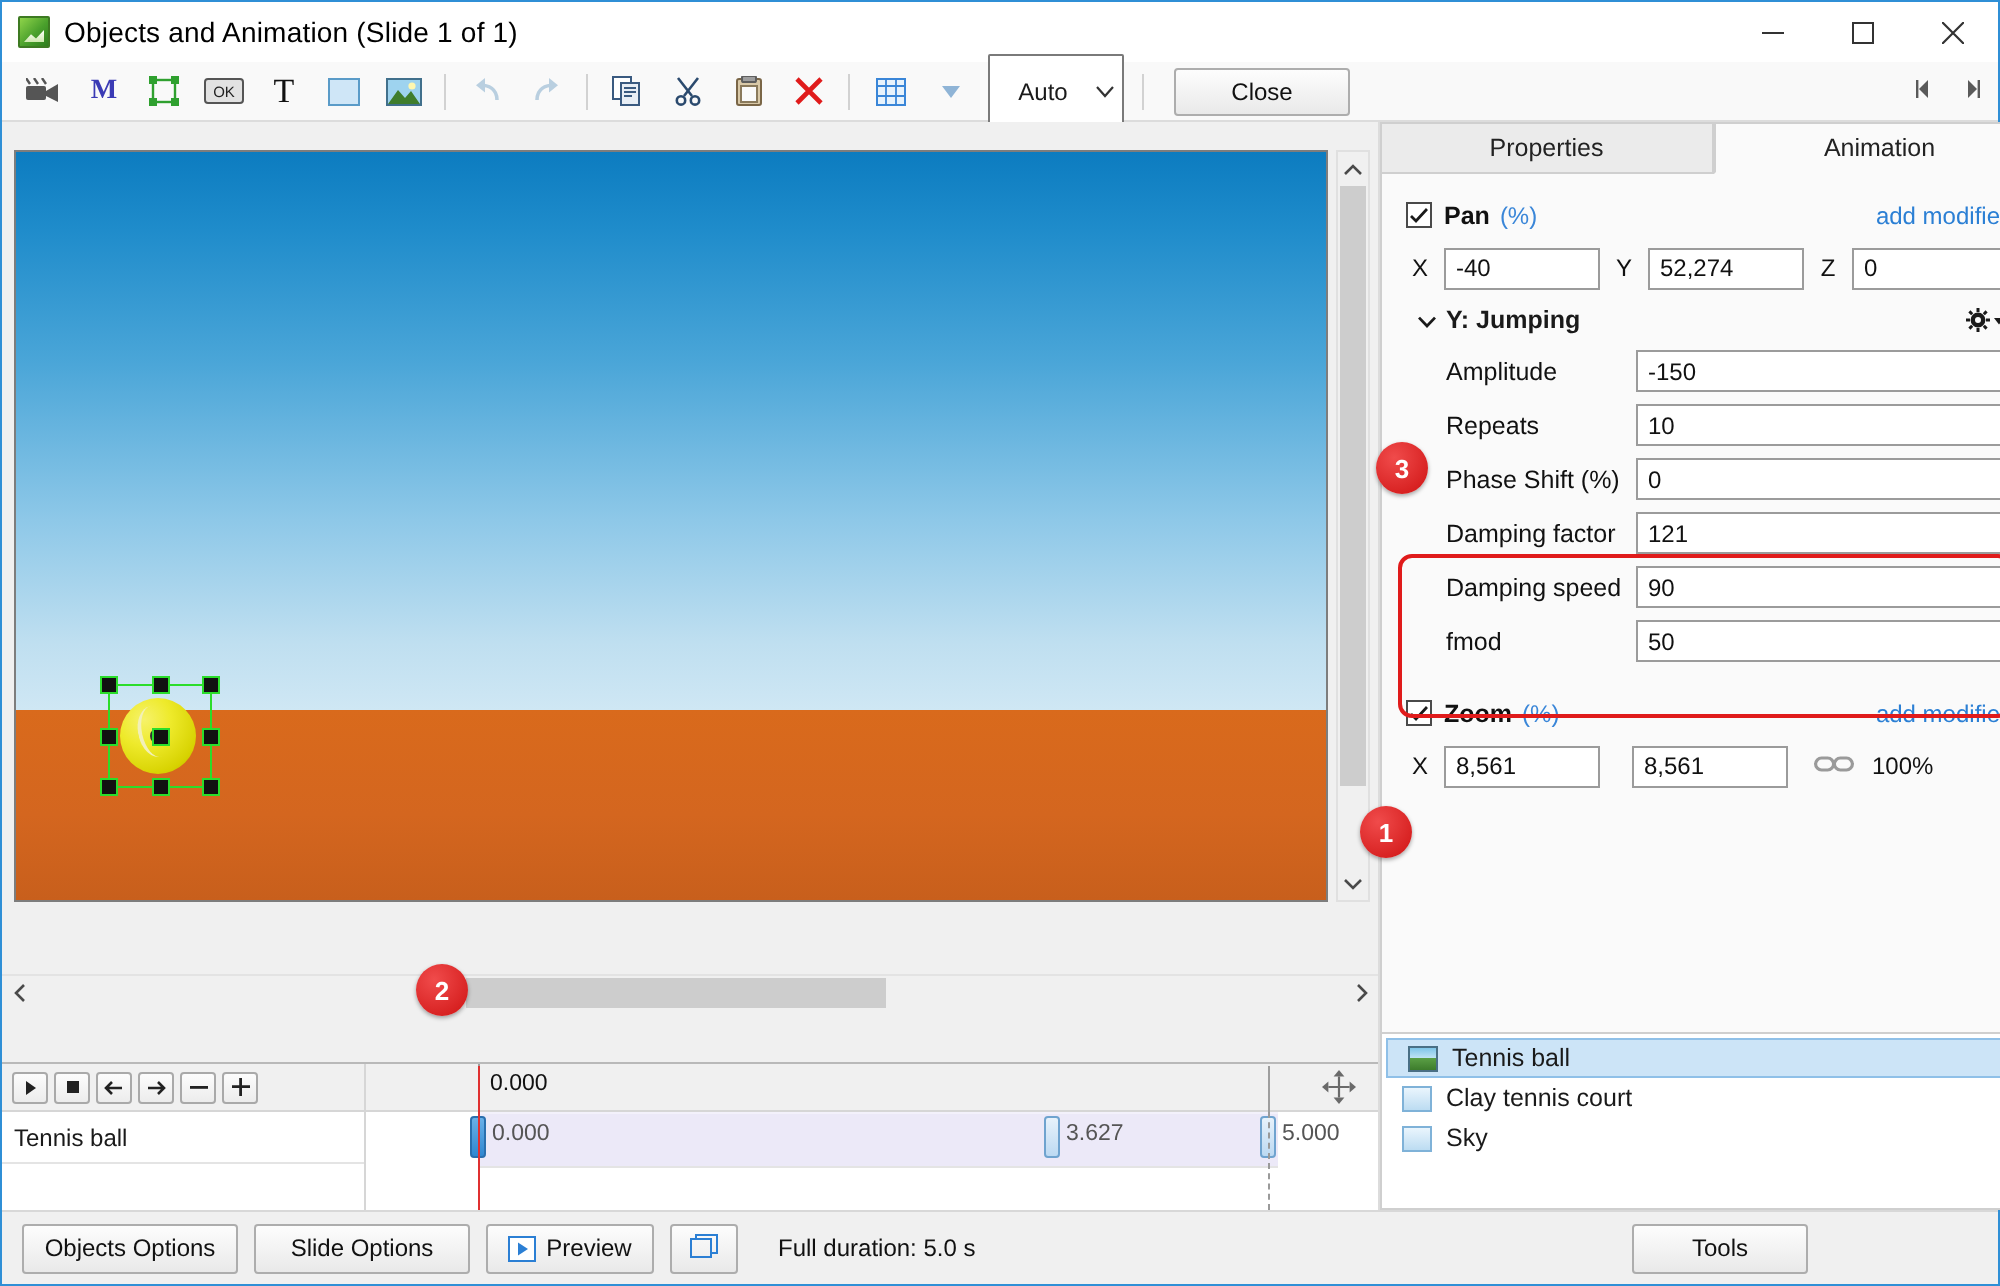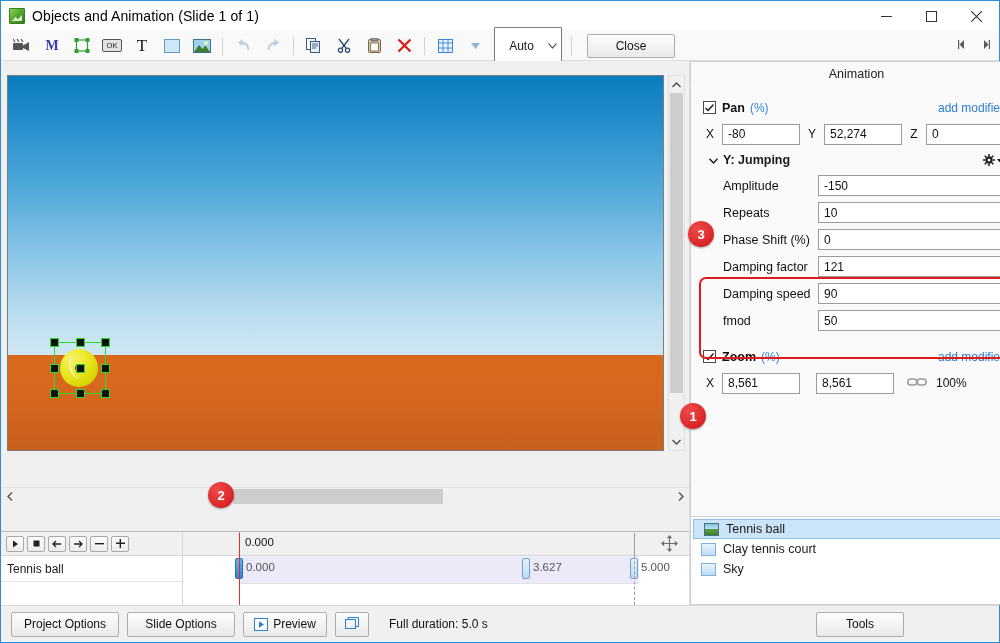--- a/index.html
+++ b/index.html
@@ -460,39 +460,40 @@
 
             <div class="playhead" style="left:56px"></div>
             <div class="dashline" style="left:451px"></div>
           </div>
         </div>
       </div>
     </div>
 
     <div class="right">
       <div class="tabs">
+        <div class="tab">Properties</div>
         <div class="tab active">Animation</div>
       </div>
 
       <div class="panel">
         <div class="panel-scroll">
 
           <div class="row">
             <div class="chk">
               <svg width="9" height="8" viewBox="0 0 9 8">
                   <path d="M0.5 4 L3 6.5 L8.5 0.5" fill="none" stroke="#1a1a1a" stroke-width="1.4"></path>
                 </svg>
             </div>
             <span class="sect-title">Pan</span>
             <span class="pct">(%)</span>
             <span class="addmod">add modifier</span>
           </div>
           <div class="fieldrow">
             <span class="flabel">X</span>
-            <div class="input" style="width:78px">-80</div>
+            <div class="input" style="width:78px">-40</div>
             <span class="flabel">Y</span>
             <div class="input" style="width:78px">52,274</div>
             <span class="flabel">Z</span>
             <div class="input" style="width:78px">0</div>
           </div>
 
           <div class="grp-head">
             <span class="chev">
               <svg width="9" height="6" viewBox="0 0 9 6">
                   <path d="M0.5 0.8 L4.5 5 L8.5 0.8" fill="none" stroke="#1a1a1a" stroke-width="1.4"></path>
@@ -574,21 +575,21 @@
         </div>
         <div class="obj">
           <span class="oicon sq"></span>
           <span>Sky</span>
         </div>
       </div>
     </div>
   </div>
 
   <div class="bottombar">
-    <div class="btn b-proj">Project Options</div>
+    <div class="btn b-proj">Objects Options</div>
     <div class="btn b-slide">Slide Options</div>
     <div class="btn b-prev">
       <span style="display:inline-flex;margin-right:5px;">
         <svg width="14" height="13" viewBox="0 0 14 13">
             <rect x="0.5" y="0.5" width="13" height="12" fill="#fff" stroke="#2b7fd4"></rect>
             <path d="M5 3.2 L10 6.5 L5 9.8 Z" fill="#2b7fd4"></path>
           </svg>
       </span>
       <span>Preview</span>
     </div>

